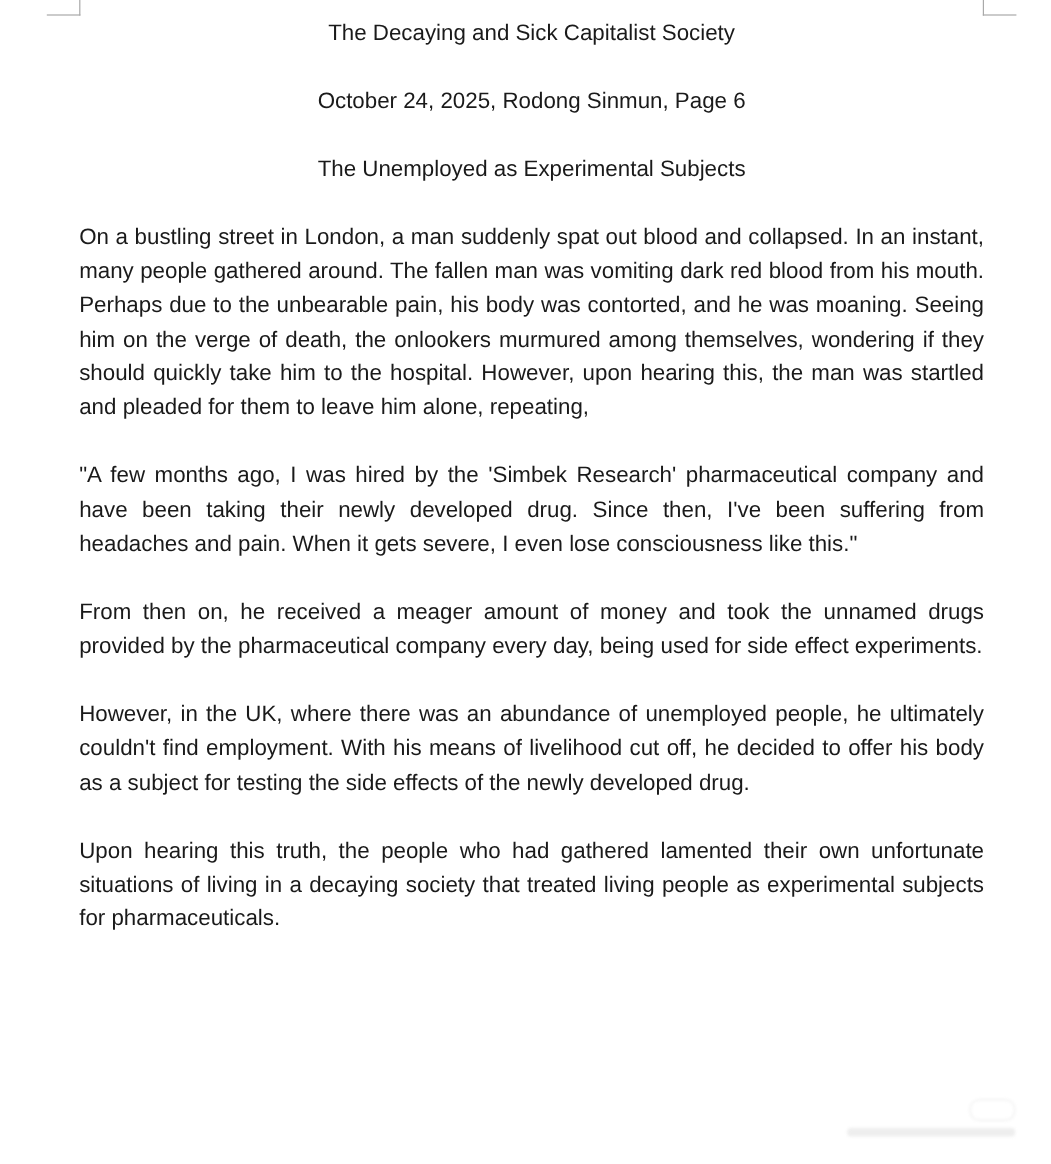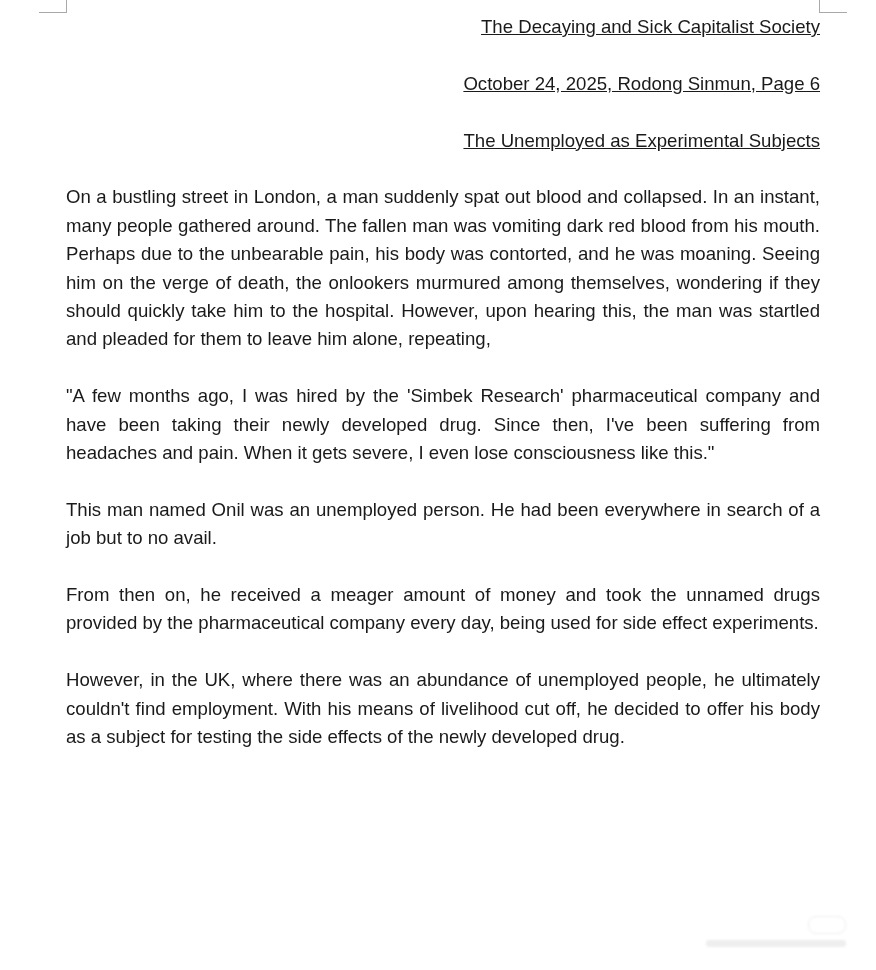--- a/index.html
+++ b/index.html
@@ -11,38 +11,38 @@
   .corner-mark { position: absolute; }
   .corner-tl { left: 39px; top: 0; width: 27px; height: 12px;
     border-right: 1px solid #a9a9a9; border-bottom: 1px solid #a9a9a9; }
   .corner-tr { left: 819px; top: 0; width: 27px; height: 12px;
     border-left: 1px solid #a9a9a9; border-bottom: 1px solid #a9a9a9; }
   .page { position: absolute; left: 66px; top: 13px; width: 754px; }
   .line-block {
     font-size: 18.6px; line-height: 28.4px; margin: 0 0 28.4px 0;
     text-align: justify; letter-spacing: 0;
   }
-  .heading { text-align: right; text-decoration: underline; }
+  .heading { text-align: center; }
   .watermark { position: absolute; left: 700px; top: 912px; width: 150px; height: 40px; opacity: 0.35; filter: blur(1.2px); }
   .wm-badge { position: absolute; left: 108px; top: 4px; width: 36px; height: 16px; border: 1px solid #ccc; border-radius: 8px; }
   .wm-line { position: absolute; left: 6px; top: 28px; width: 140px; height: 7px; background: #cfcfcf; border-radius: 3px; }
 </style>
 </head>
 <body>
 
 <div class="corner-mark corner-tl"></div>
 <div class="corner-mark corner-tr"></div>
 
 <div class="page">
   <p class="line-block heading">The Decaying and Sick Capitalist Society</p>
   <p class="line-block heading">October 24, 2025, Rodong Sinmun, Page 6</p>
   <p class="line-block heading">The Unemployed as Experimental Subjects</p>
   <p class="line-block">On a bustling street in London, a man suddenly spat out blood and collapsed. In an instant, many people gathered around. The fallen man was vomiting dark red blood from his mouth. Perhaps due to the unbearable pain, his body was contorted, and he was moaning. Seeing him on the verge of death, the onlookers murmured among themselves, wondering if they should quickly take him to the hospital. However, upon hearing this, the man was startled and pleaded for them to leave him alone, repeating,</p>
   <p class="line-block">"A few months ago, I was hired by the 'Simbek Research' pharmaceutical company and have been taking their newly developed drug. Since then, I've been suffering from headaches and pain. When it gets severe, I even lose consciousness like this."</p>
-  <p class="line-block">This man named Onil was an unemployed person. He had been everywhere in search of a job but to no avail.</p>
   <p class="line-block">From then on, he received a meager amount of money and took the unnamed drugs provided by the pharmaceutical company every day, being used for side effect experiments.</p>
   <p class="line-block">However, in the UK, where there was an abundance of unemployed people, he ultimately couldn't find employment. With his means of livelihood cut off, he decided to offer his body as a subject for testing the side effects of the newly developed drug.</p>
+  <p class="line-block">Upon hearing this truth, the people who had gathered lamented their own unfortunate situations of living in a decaying society that treated living people as experimental subjects for pharmaceuticals.</p>
 </div>
 
 <div class="watermark">
   <div class="wm-badge"></div>
   <div class="wm-line"></div>
 </div>
 
 </body></html>

